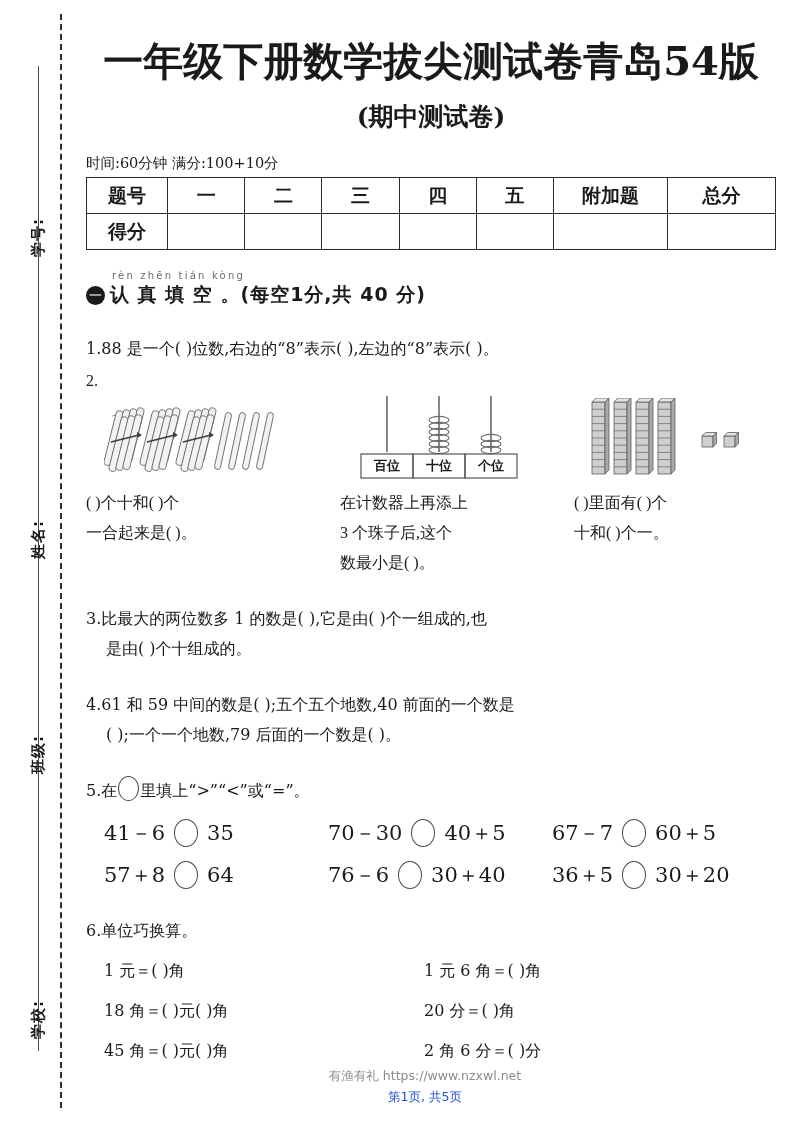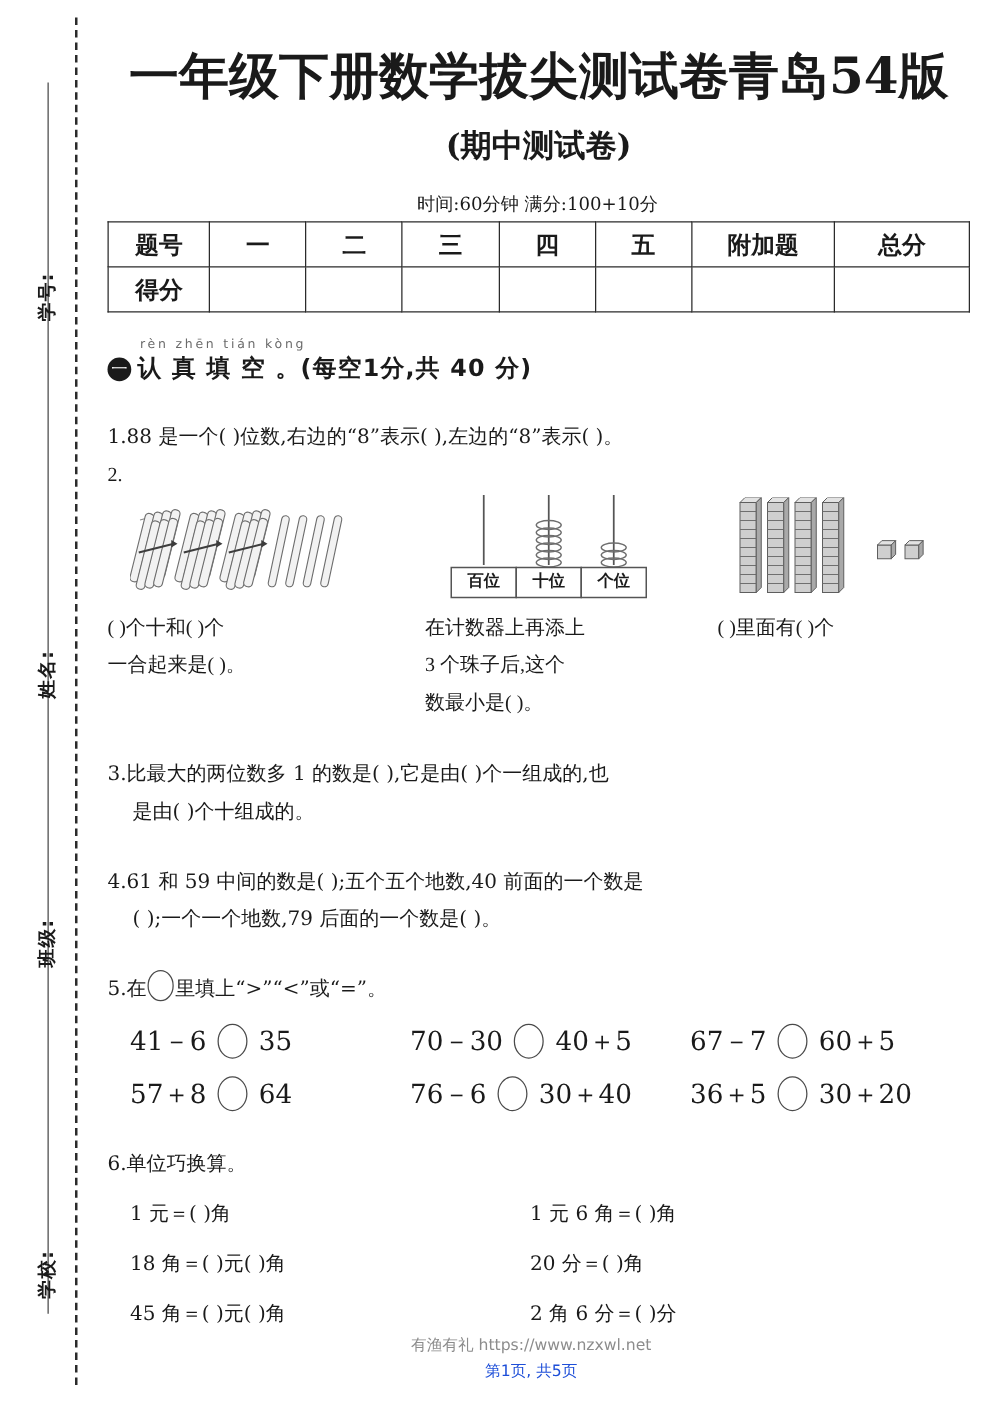--- a/index.html
+++ b/index.html
@@ -73,21 +73,21 @@
   .subtitle {
     text-align: center;
     font-size: 25px;
     font-weight: bold;
     font-family: "DejaVu Serif", "Liberation Serif", serif;
     margin-top: 16px;
     line-height: 1.2;
   }
 
   .exam-meta {
-    text-align: center;
+    text-align: left;
     font-size: 14.5px;
     margin-top: 22px;
     margin-right: 2px;
     font-family: "DejaVu Serif", "Liberation Serif", serif;
   }
 
   table.score-table {
     border-collapse: collapse;
     width: 690px;
     margin-top: 4px;
@@ -475,20 +475,21 @@
                 <g transform="translate(22,0)">
                   <rect x="0" y="0" width="11" height="11"></rect>
                   <polygon points="0,0 3.5,-3.5 14.5,-3.5 11,0" fill="#e2e2e2"></polygon>
                   <polygon points="11,0 14.5,-3.5 14.5,7.5 11,11" fill="#a9a9a9"></polygon>
                 </g>
               </g>
             </g>
           </svg>
         </div>
         <div class="q2-text">(      )里面有(      )个</div>
+        <div class="q2-text">十和(      )个一。</div>
       </div>
     </div>
   </div>
 
   <div class="q">
     <div class="q-line">3.比最大的两位数多 1 的数是(        ),它是由(        )个一组成的,也</div>
     <div class="q-line indent">是由(        )个十组成的。</div>
   </div>
 
   <div class="q">

